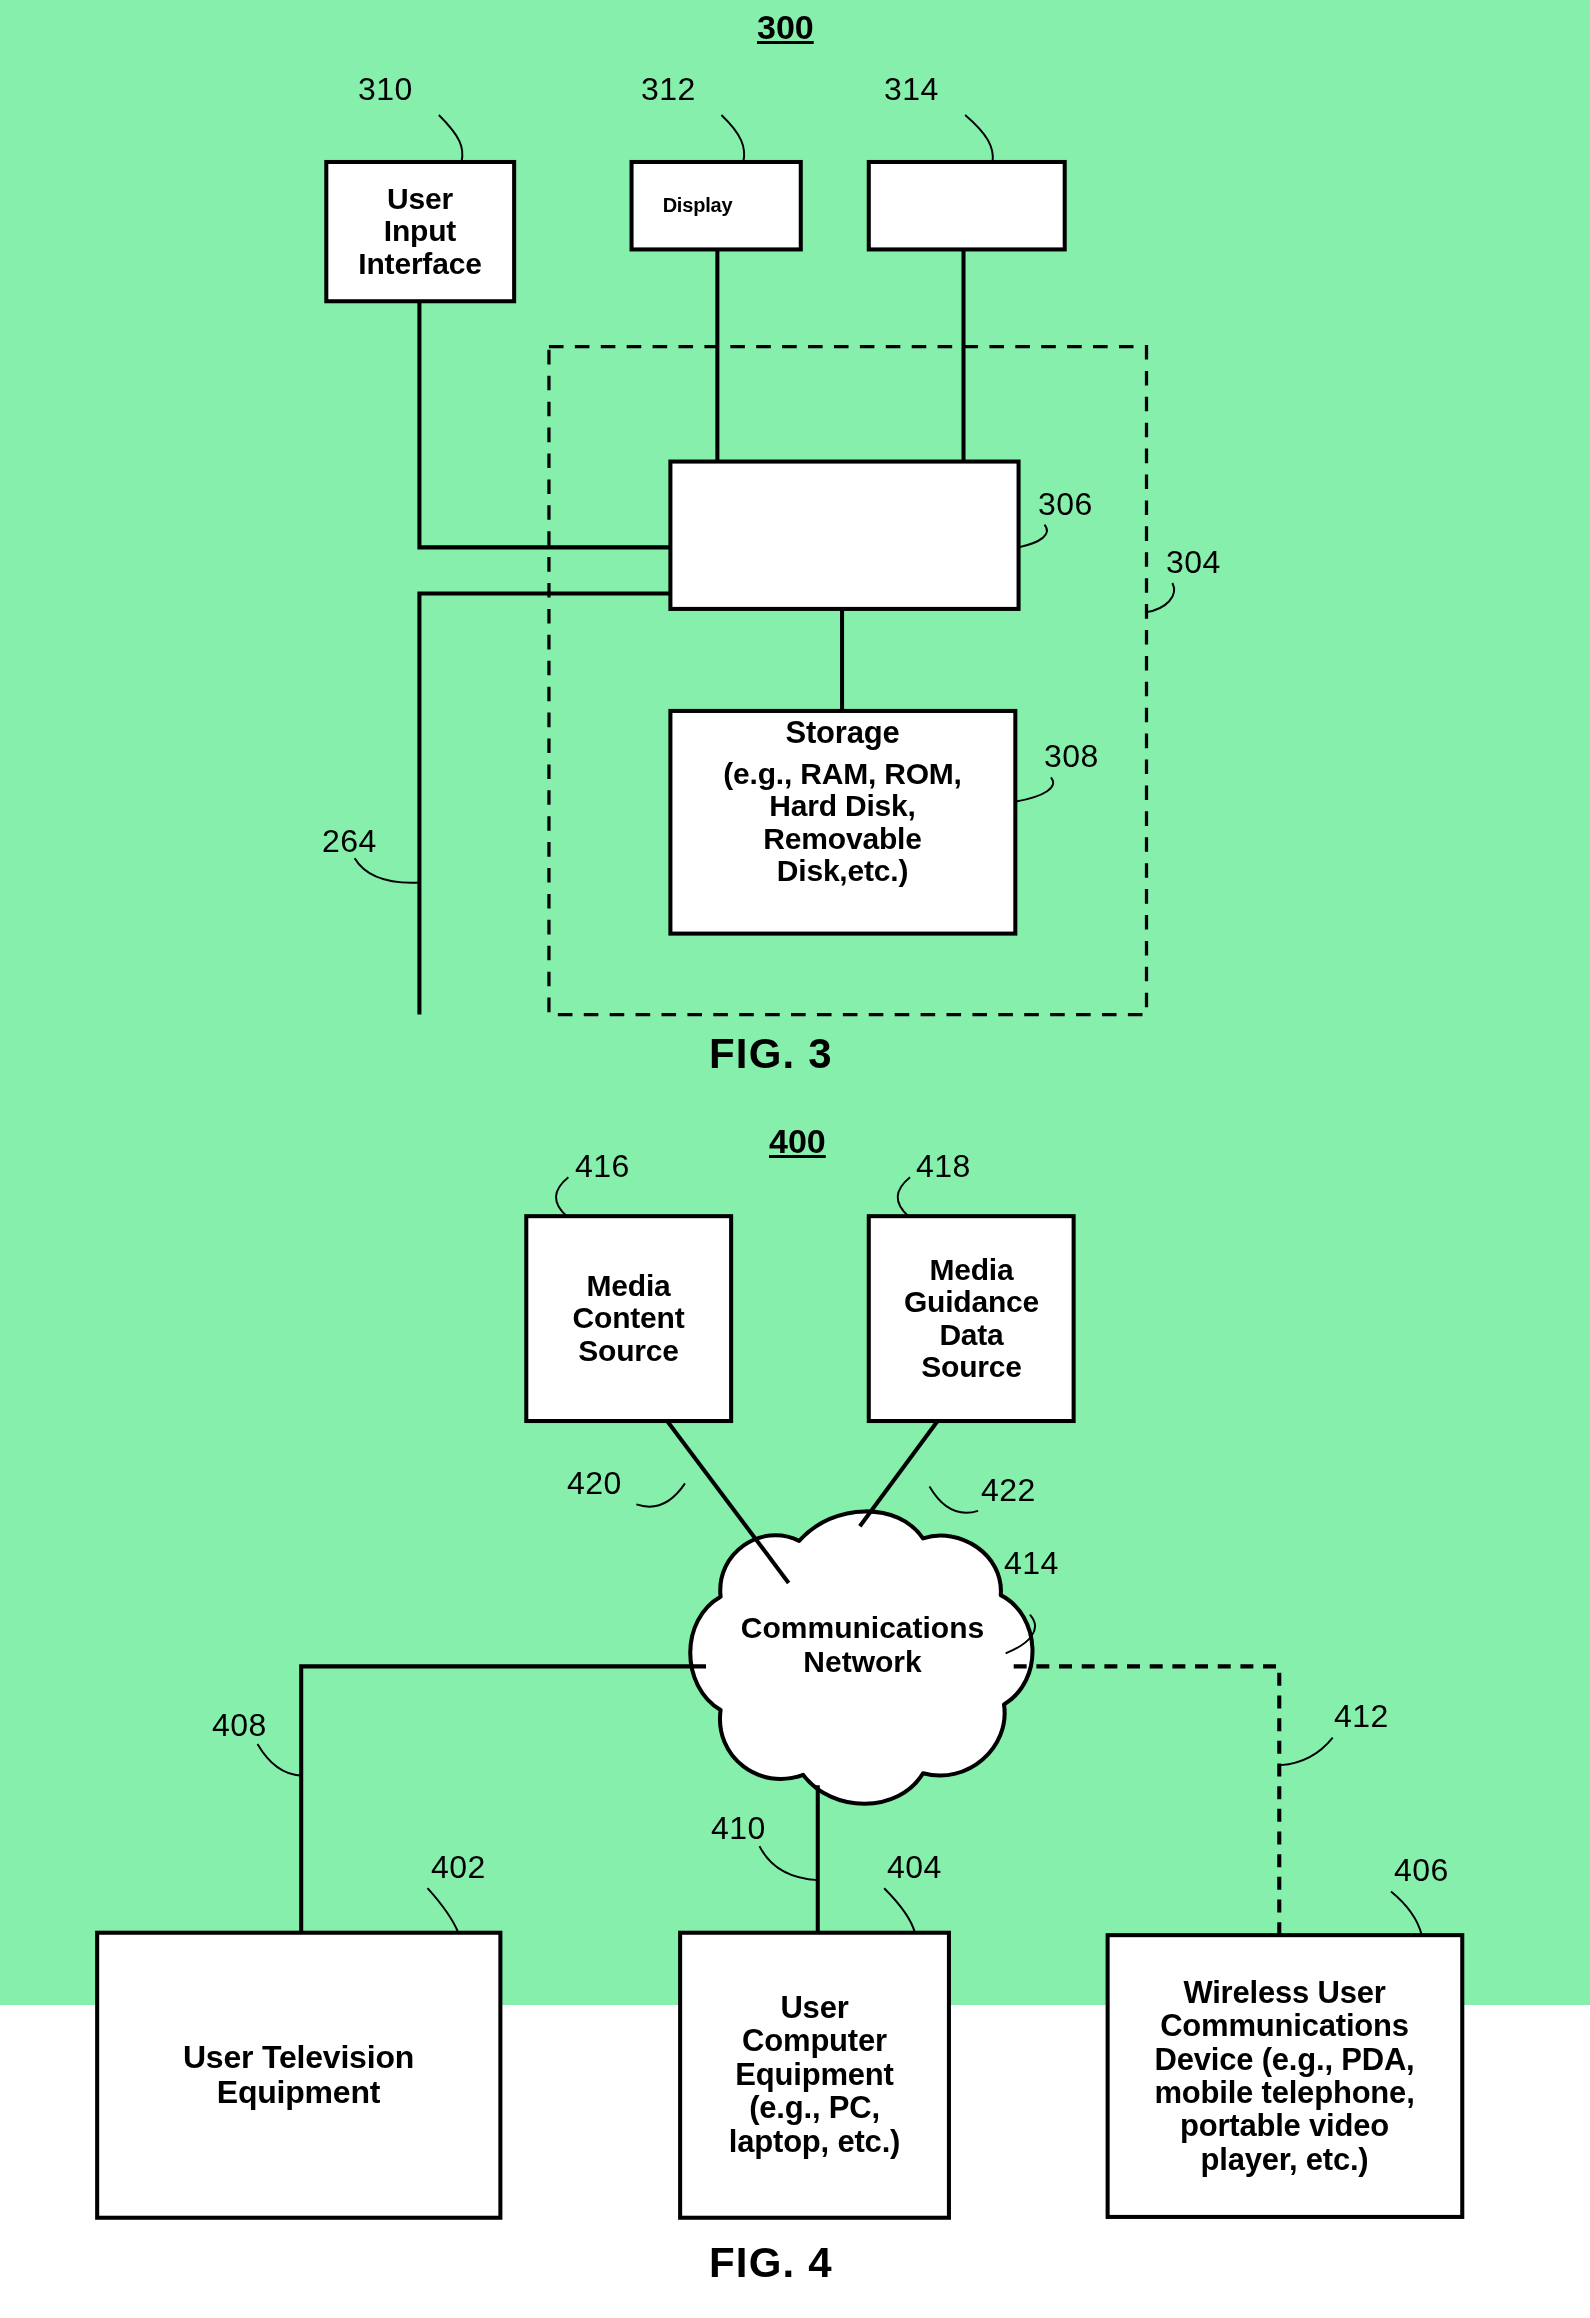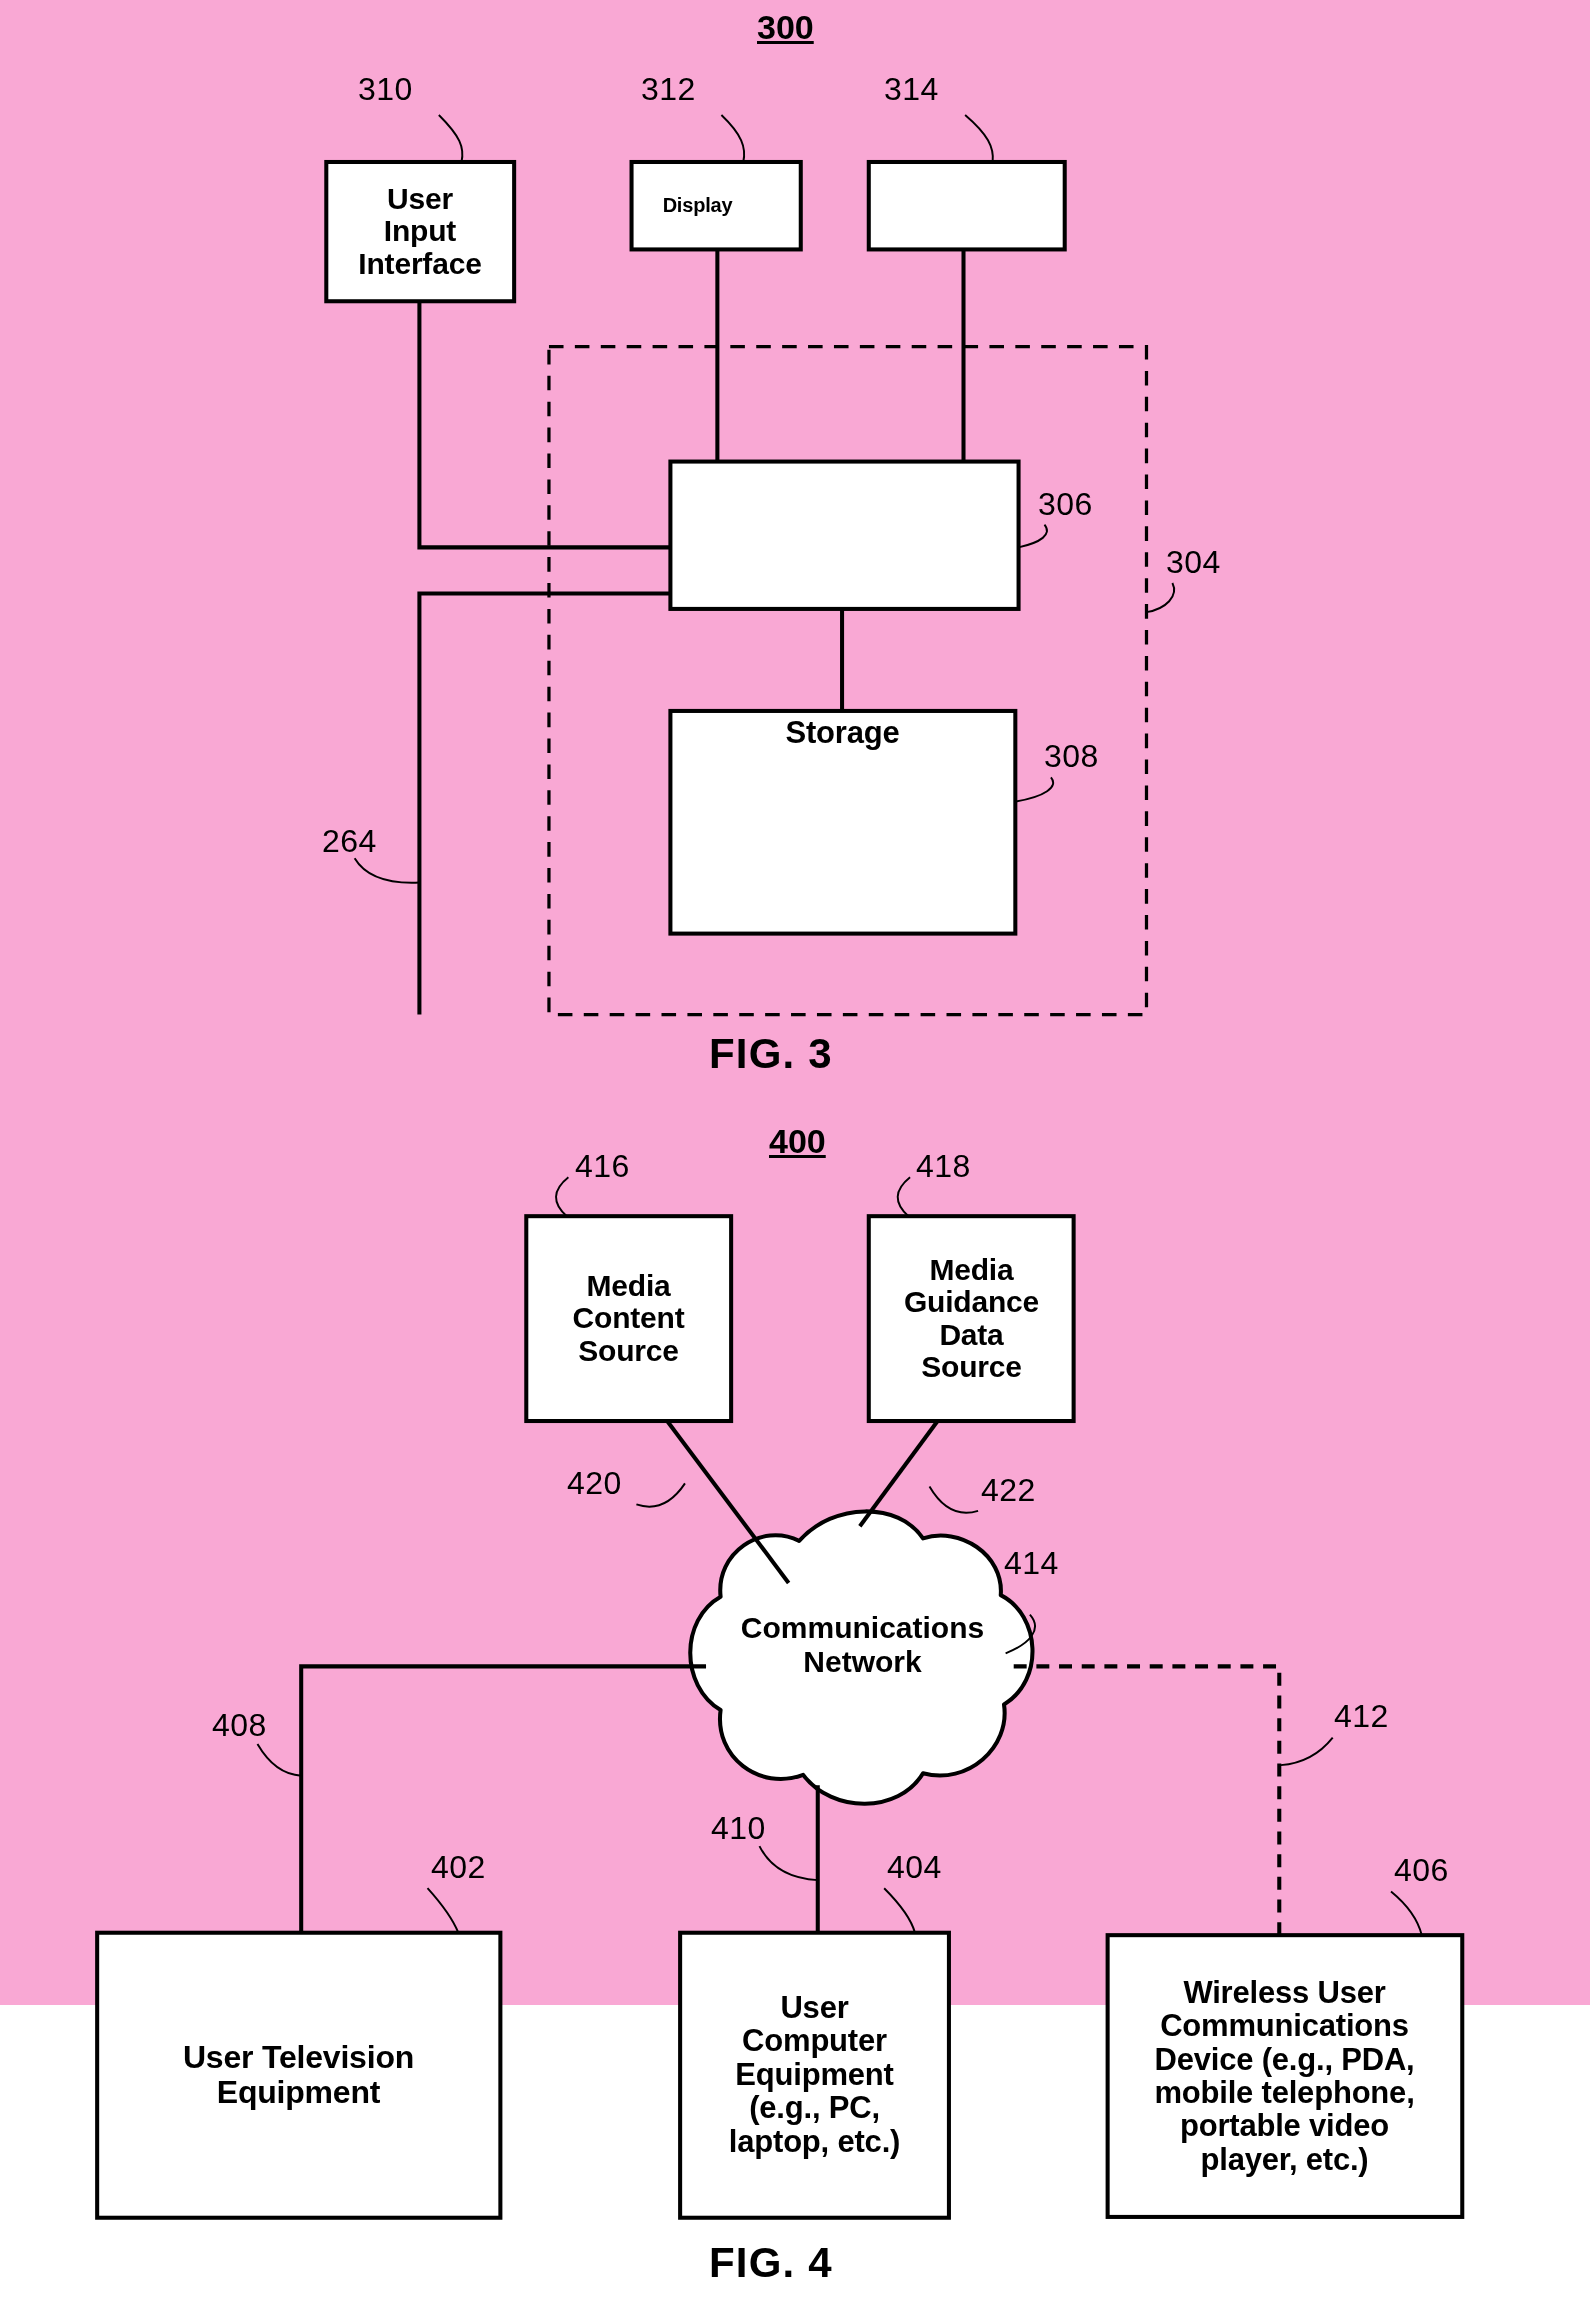--- a/index.html
+++ b/index.html
@@ -11,21 +11,21 @@
     width: 1591px;
     height: 2319px;
     font-family: "Liberation Sans", sans-serif;
     color: #000000;
     overflow: hidden;
   }
   #sheet {
     position: relative;
     width: 1591px;
     height: 2005px;
-    background: #f9a8d4;
+    background: #86efac;
   }
   svg.layer {
     position: absolute;
     top: 0;
     left: 0;
     width: 1591px;
     height: 2319px;
     overflow: visible;
   }
   .box-label {
@@ -167,20 +167,24 @@
   <div class="box-label" style="left:326px; top:162px; width:188px; height:139px; font-size:30px;">User
 Input
 Interface</div>
 
   <div class="box-label" style="left:613px; top:162px; width:169px; height:87px; font-size:20px;">Display</div>
 
 
 
   <div class="box-label" style="left:670px; top:712px; width:345px; height:42px; font-size:31px;">Storage</div>
 
+  <div class="box-label" style="left:670px; top:758px; width:345px; height:170px; font-size:30px; align-items:flex-start;">(e.g., RAM, ROM,
+Hard Disk,
+Removable
+Disk,etc.)</div>
 
   <div class="ref-num" style="left:1038px; top:486px;">306</div>
   <div class="ref-num" style="left:1044px; top:738px;">308</div>
   <div class="ref-num" style="left:1166px; top:544px;">304</div>
   <div class="ref-num" style="left:322px; top:823px;">264</div>
 
   <div class="fig-title" style="left:709px; top:1030px;">FIG. 3</div>
 
   <div class="fig-num" style="left:769px; top:1122px; font-size:34px;">400</div>
 

